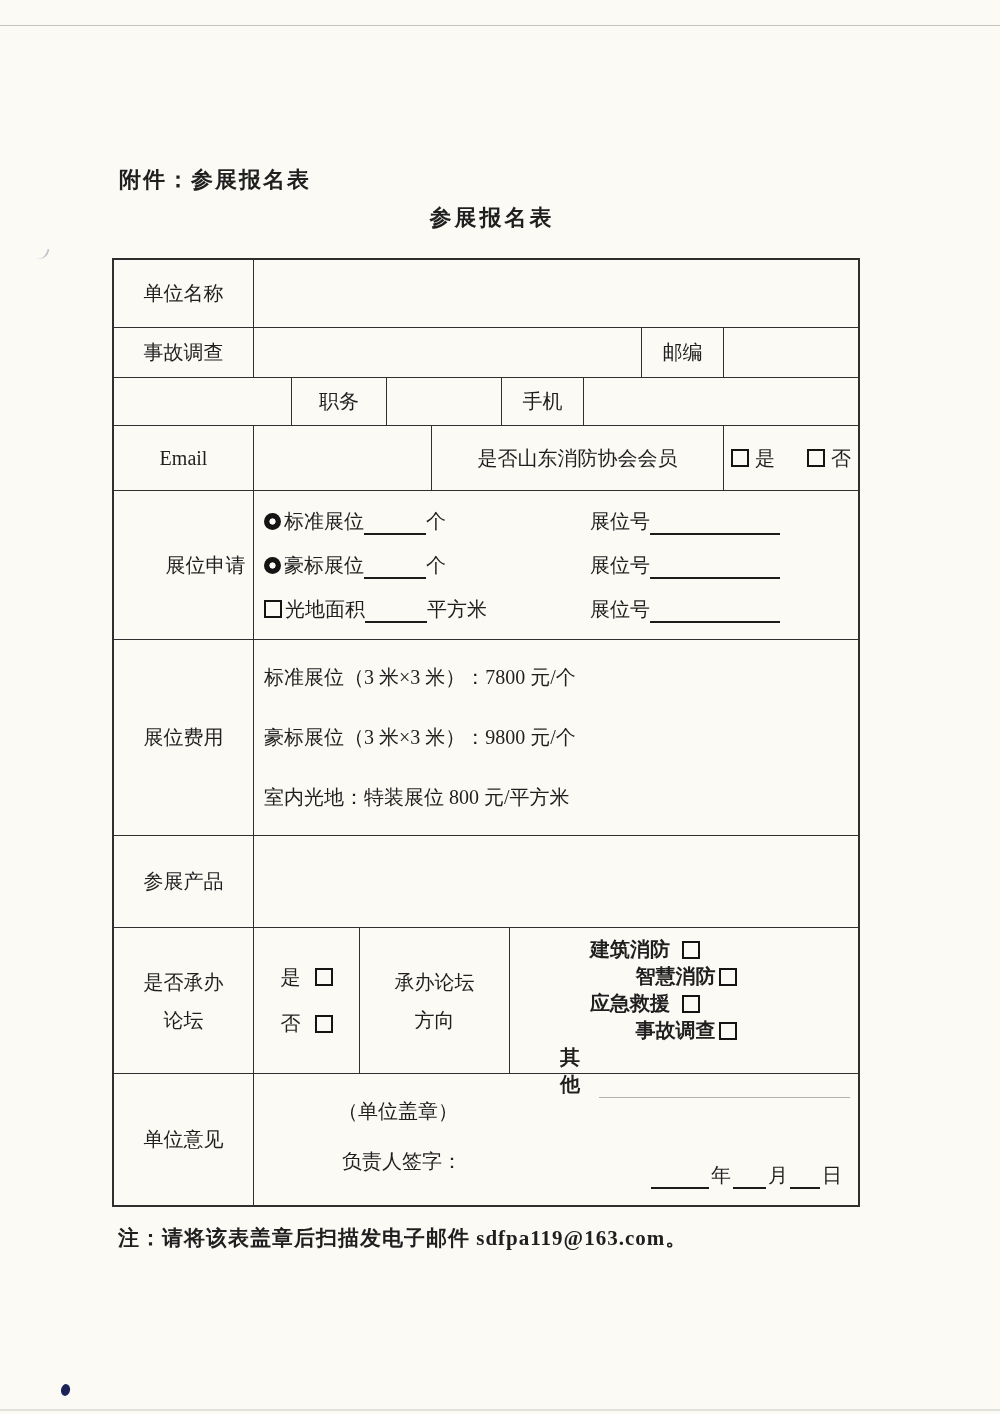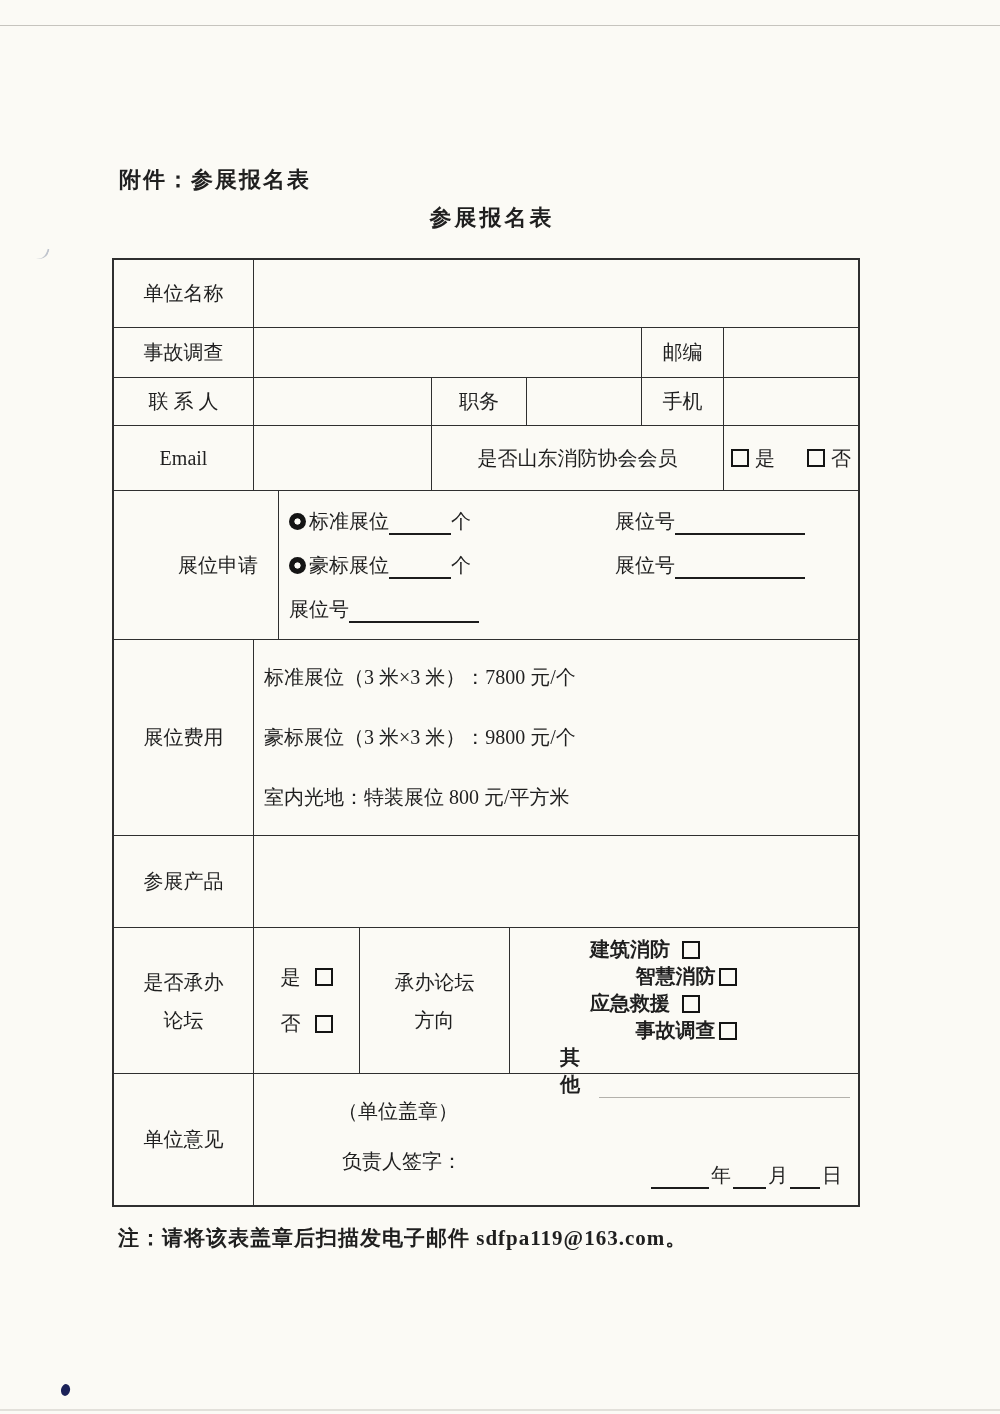--- a/index.html
+++ b/index.html
@@ -100,21 +100,20 @@
   </div>
 
   <div class="r" style="height:50px;">
     <div class="c" style="width:140px;">事故调查</div>
     <div class="c" style="width:388px;"></div>
     <div class="c" style="width:82px;">邮编</div>
     <div class="c last"></div>
   </div>
 
   <div class="r" style="height:48px;">
-    <div class="c" style="width:140px;">联 系 人</div>
     <div class="c" style="width:178px;"></div>
     <div class="c" style="width:95px;">职务</div>
     <div class="c" style="width:115px;"></div>
     <div class="c" style="width:82px;">手机</div>
     <div class="c last"></div>
   </div>
 
   <div class="r" style="height:65px;">
     <div class="c" style="width:140px;">Email</div>
     <div class="c" style="width:178px;"></div>
@@ -124,21 +123,21 @@
         <span class="cb"></span>
           <span>是</span>
         <span class="gap"></span>
         <span class="cb"></span>
           <span>否</span>
       </div>
     </div>
   </div>
 
   <div class="r" style="height:149px;">
-    <div class="c" style="width:165px;padding-left:44px;">展位申请</div>
+    <div class="c" style="width:140px;padding-left:44px;">展位申请</div>
     <div class="c last content">
       <div class="vlines">
         <div class="booth-line">
           <span class="bl-left">
             <span class="fisheye"></span>
             <span>标准展位</span>
             <span class="blank w62"></span>
             <span>个</span>
           </span>
           <span>展位号</span>
@@ -148,20 +147,26 @@
           <span class="bl-left">
             <span class="fisheye"></span>
             <span>豪标展位</span>
             <span class="blank w62"></span>
             <span>个</span>
           </span>
           <span>展位号</span>
           <span class="blank w130"></span>
         </div>
         <div class="booth-line">
+          <span class="bl-left">
+            <span class="cb" style="margin-right:3px;"></span>
+            <span>光地面积</span>
+            <span class="blank w62"></span>
+            <span>平方米</span>
+          </span>
           <span>展位号</span>
           <span class="blank w130"></span>
         </div>
       </div>
     </div>
   </div>
 
   <div class="r" style="height:196px;">
     <div class="c" style="width:140px;">展位费用</div>
     <div class="c last content">

